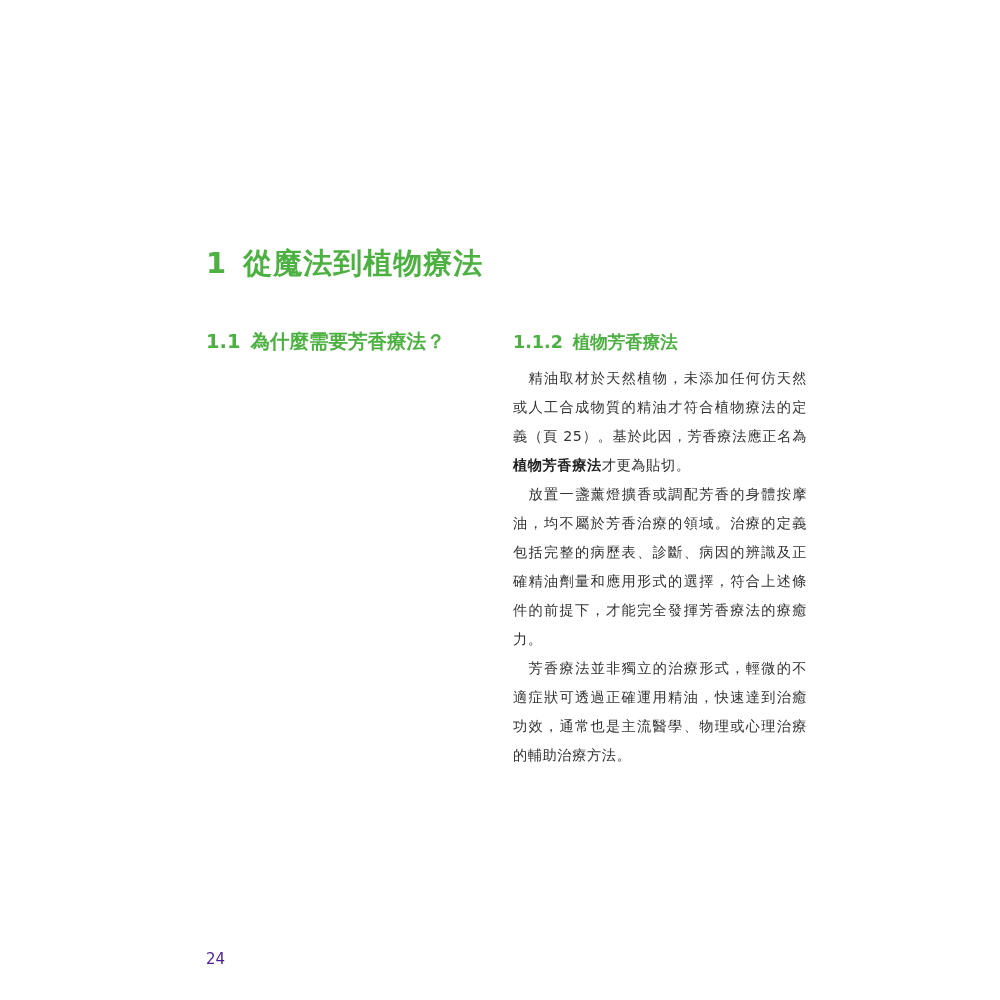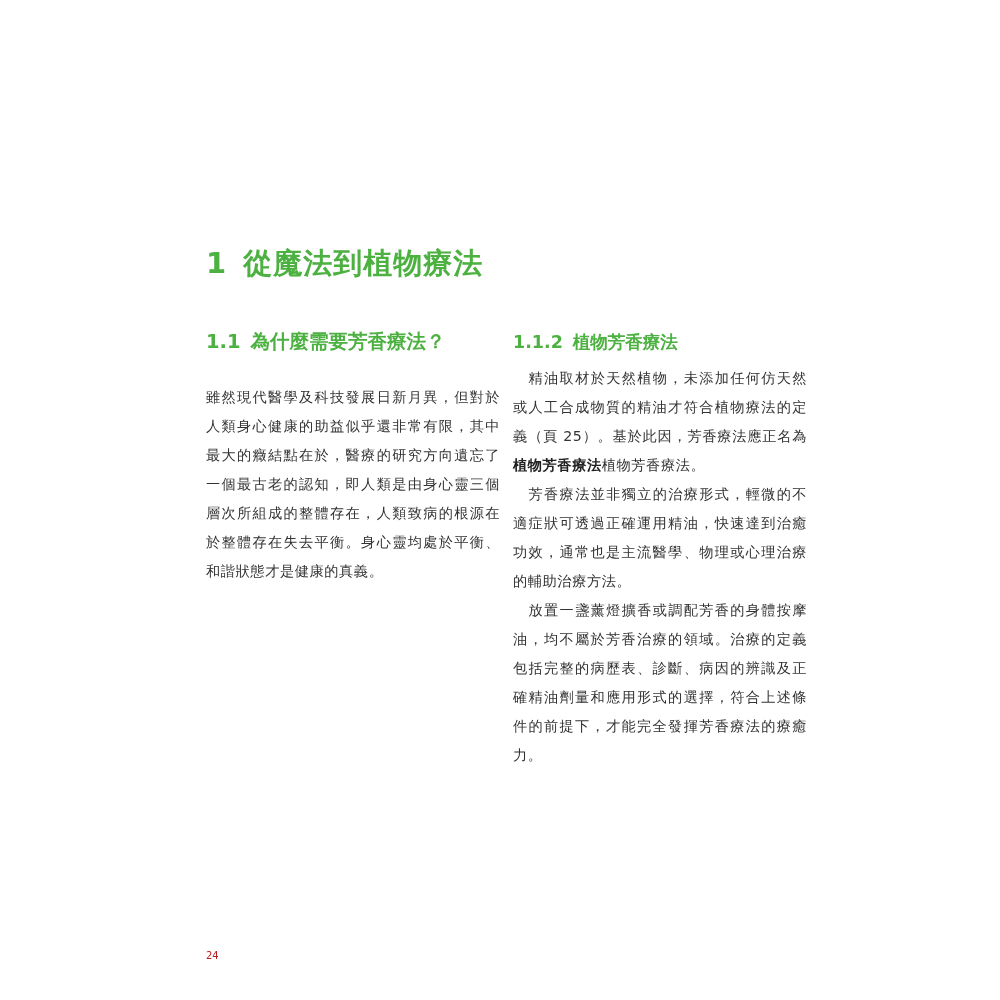--- a/index.html
+++ b/index.html
@@ -21,40 +21,39 @@
   h2 .num, h3 .num { margin-right:10px; }
   p {
     margin:0; font-size:14.2px; line-height:29px; letter-spacing:0.6px;
     text-align:justify;
   }
   p.indent { text-indent:1.1em; }
   .after-h { margin-top:19px; }
   .col-left h3.sub { margin-top:36px; height:34px; }
   b.term { font-weight:bold; color:#222; }
   .page-num {
-    position:absolute; left:206px; top:950px; font-size:10px; color:#b91c1c;
+    position:absolute; left:206px; top:950px; font-size:15px; color:#4c1d95;
   }
 </style>
 </head>
 <body>
 
 <h1 class="chapter-title">
   <span class="num">1</span><span>從魔法到植物療法</span>
 </h1>
 
 <div class="col col-left">
   <h2>
     <span class="num">1.1</span><span>為什麼需要芳香療法？</span>
   </h2>
-  <p class="after-h">雖然現代醫學及科技發展日新月異，但對於人類身心健康的助益似乎還非常有限，其中最大的癥結點在於，醫療的研究方向遺忘了一個最古老的認知，即人類是由身心靈三個層次所組成的整體存在，人類致病的根源在於整體存在失去平衡。身心靈均處於平衡、和諧狀態才是健康的真義。</p>
 
 </div>
 
 <div class="col col-right">
   <h3 style="height:34px;">
     <span class="num">1.1.2</span><span>植物芳香療法</span>
   </h3>
-  <p class="indent"><span>精油取材於天然植物，未添加任何仿天然或人工合成物質的精油才符合植物療法的定義（頁 25）。基於此因，芳香療法應正名為</span><b class="term">植物芳香療法</b><span>植物芳香療法。</span></p>
+  <p class="indent"><span>精油取材於天然植物，未添加任何仿天然或人工合成物質的精油才符合植物療法的定義（頁 25）。基於此因，芳香療法應正名為</span><b class="term">植物芳香療法</b><span>才更為貼切。</span></p>
+  <p class="indent">放置一盞薰燈擴香或調配芳香的身體按摩油，均不屬於芳香治療的領域。治療的定義包括完整的病歷表、診斷、病因的辨識及正確精油劑量和應用形式的選擇，符合上述條件的前提下，才能完全發揮芳香療法的療癒力。</p>
   <p class="indent">芳香療法並非獨立的治療形式，輕微的不適症狀可透過正確運用精油，快速達到治癒功效，通常也是主流醫學、物理或心理治療的輔助治療方法。</p>
-  <p class="indent">放置一盞薰燈擴香或調配芳香的身體按摩油，均不屬於芳香治療的領域。治療的定義包括完整的病歷表、診斷、病因的辨識及正確精油劑量和應用形式的選擇，符合上述條件的前提下，才能完全發揮芳香療法的療癒力。</p>
 </div>
 
 <div class="page-num">24</div>
 
 </body></html>

